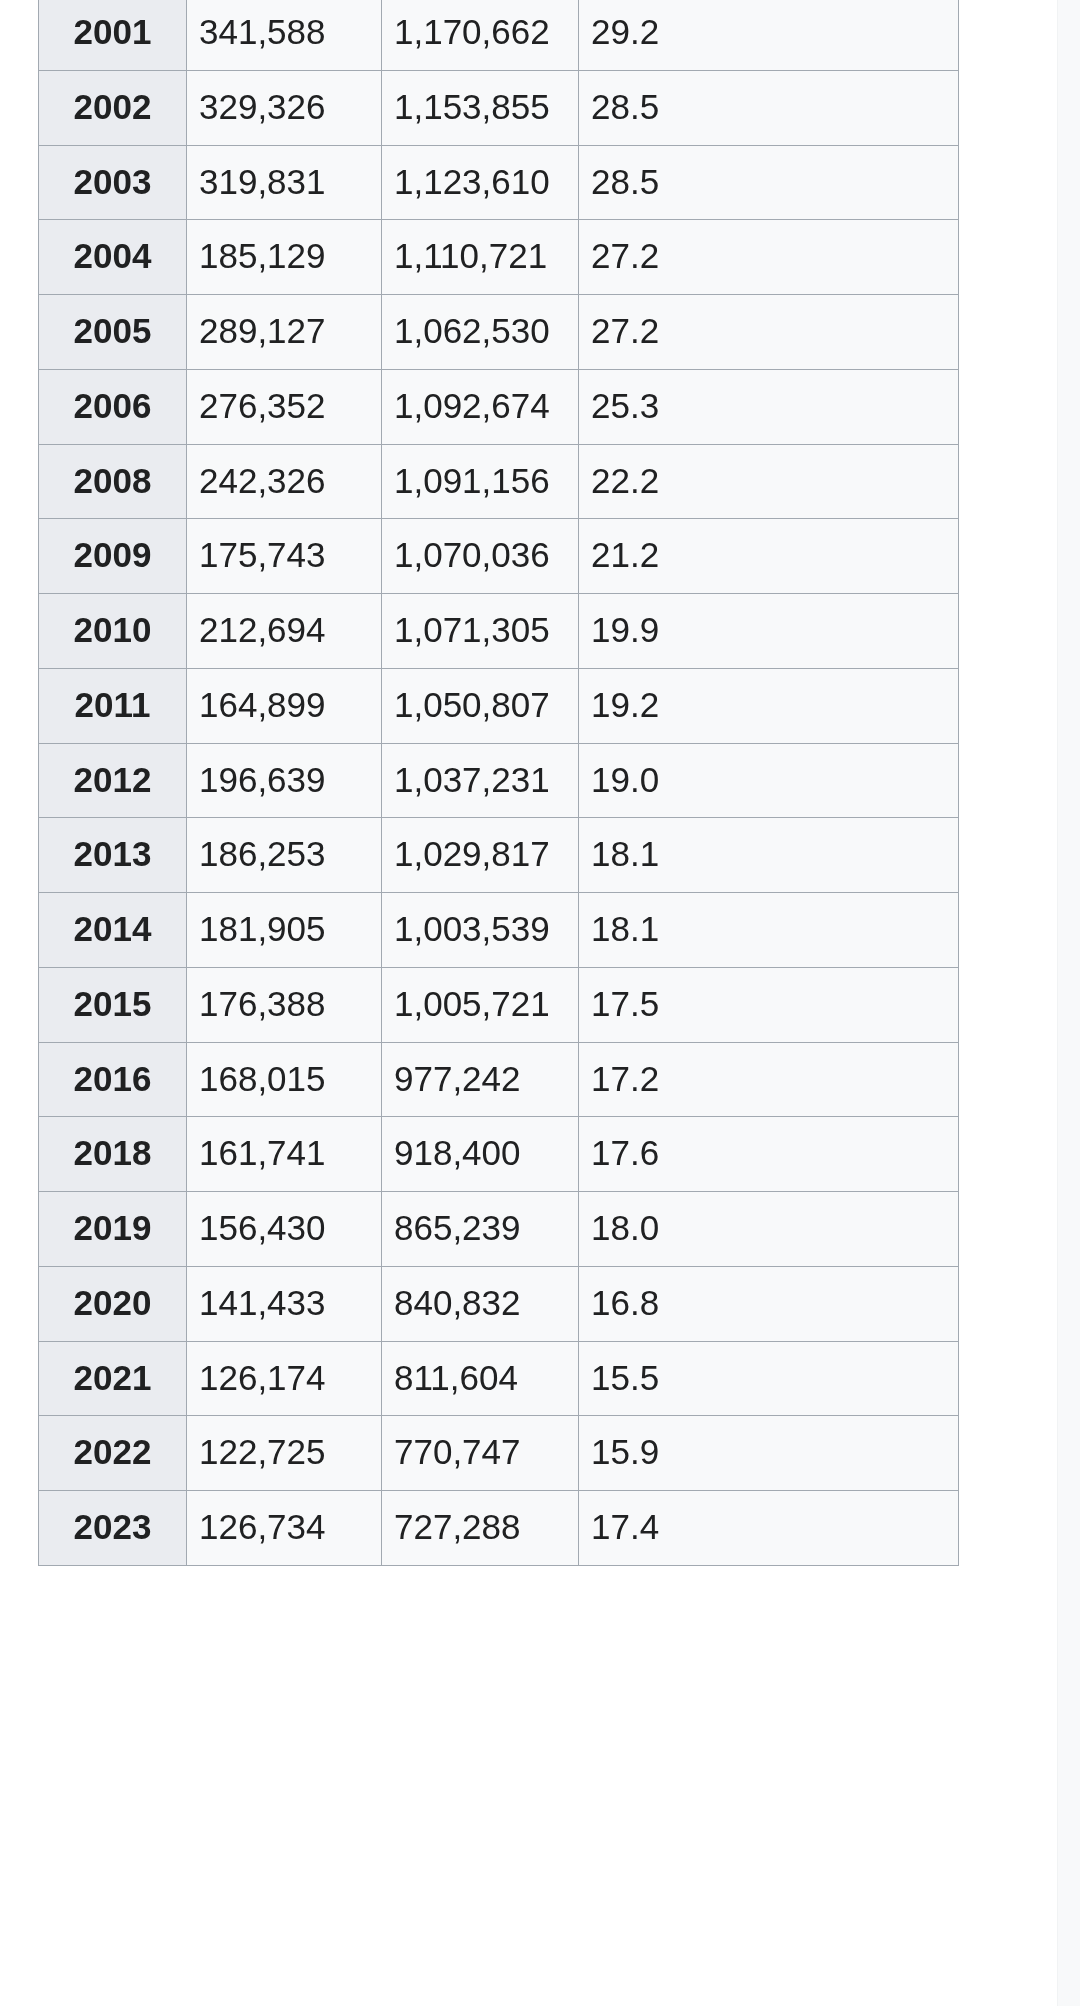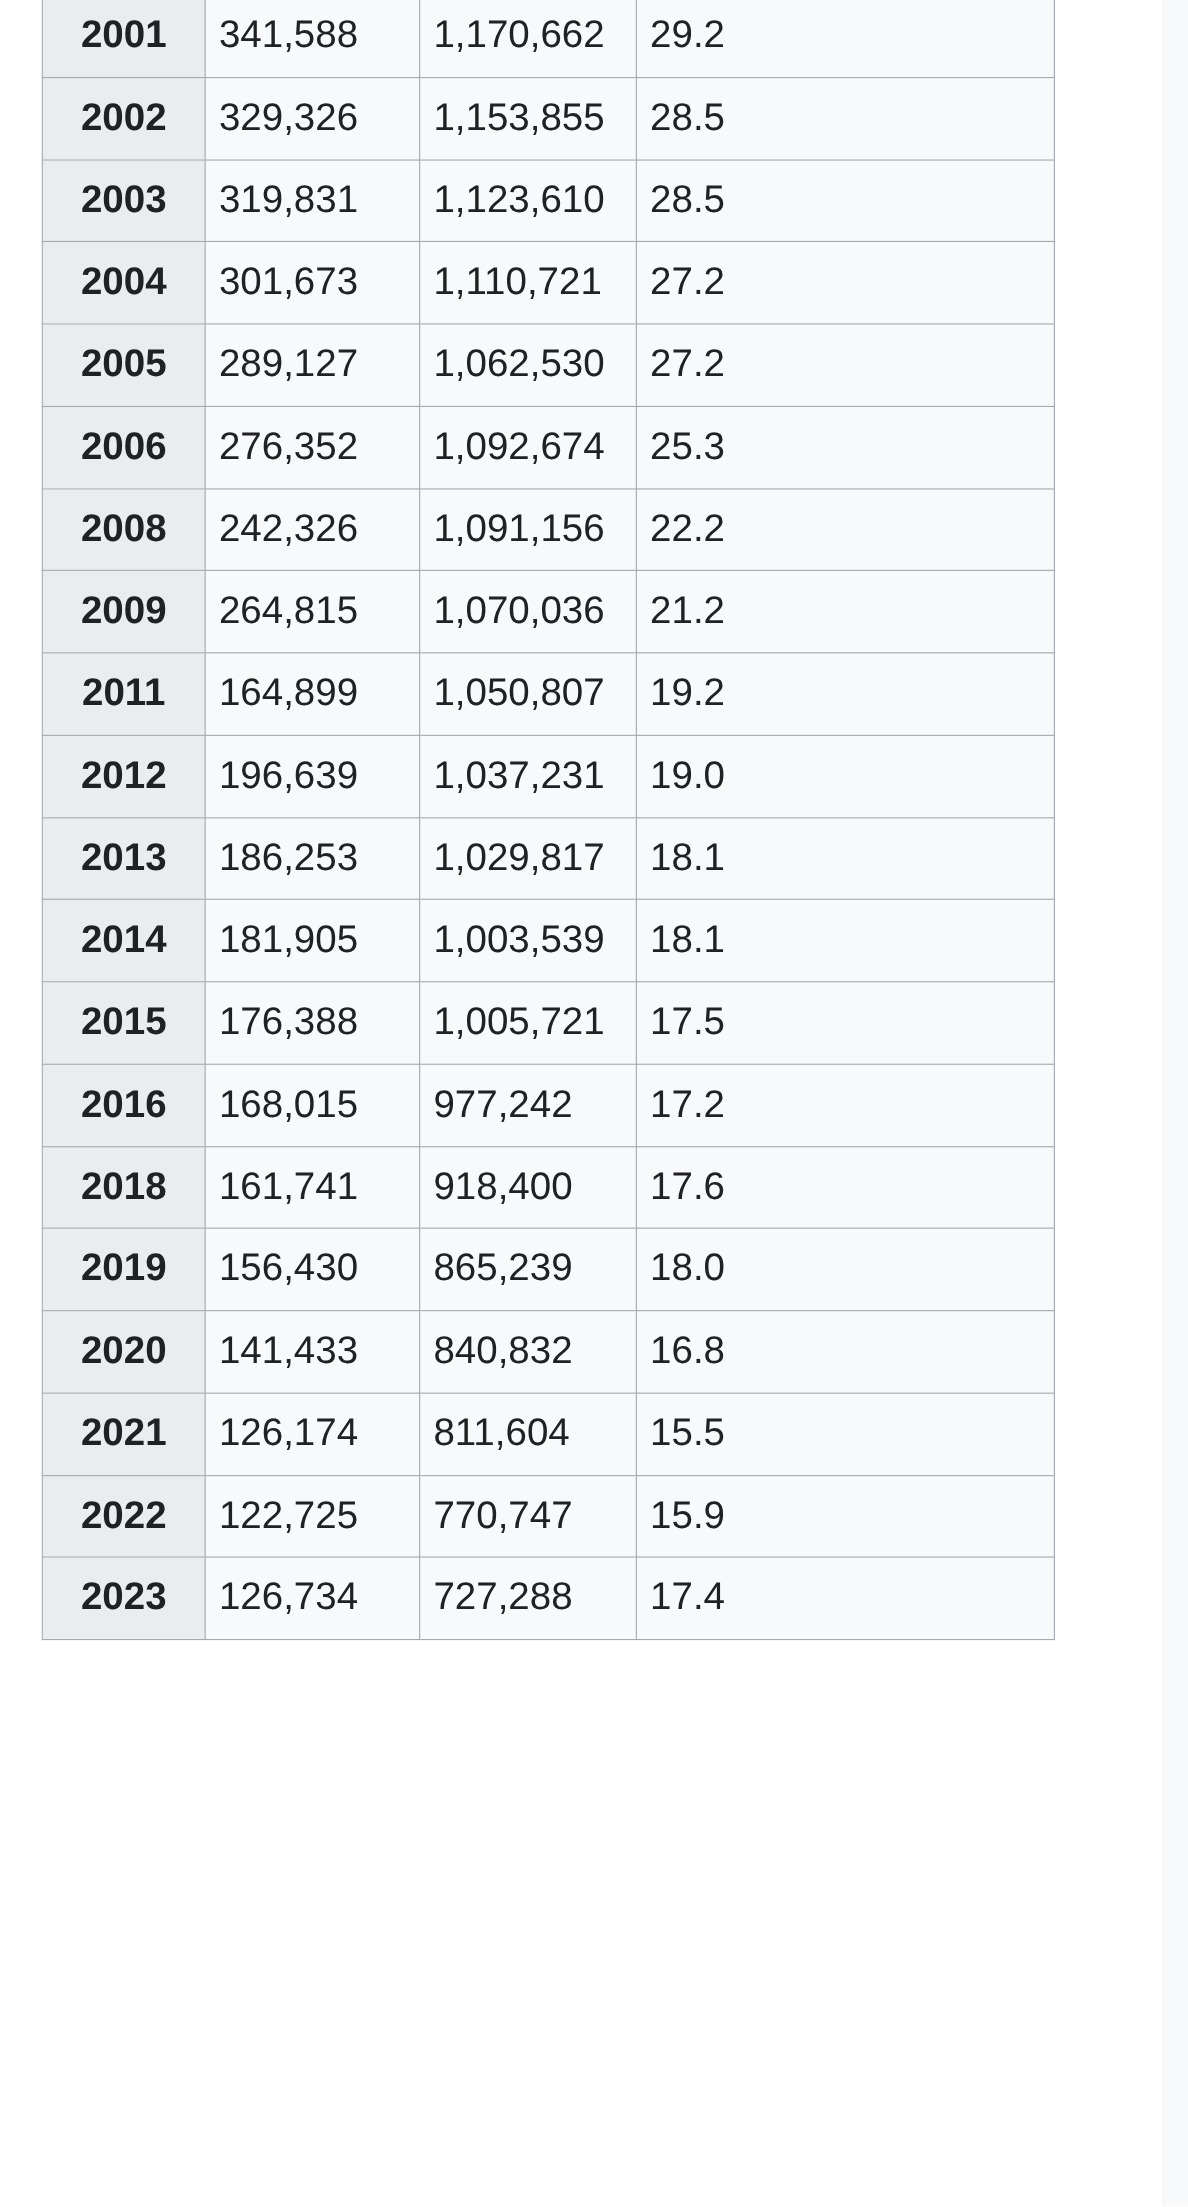--- a/index.html
+++ b/index.html
@@ -100,21 +100,21 @@
             <td class="rate">28.5</td>
           </tr>
           <tr>
             <td class="year">2003</td>
             <td class="num-a">319,831</td>
             <td class="num-b">1,123,610</td>
             <td class="rate">28.5</td>
           </tr>
           <tr>
             <td class="year">2004</td>
-            <td class="num-a">301,673</td>
+            <td class="num-a">185,129</td>
             <td class="num-b">1,110,721</td>
             <td class="rate">27.2</td>
           </tr>
           <tr>
             <td class="year">2005</td>
             <td class="num-a">289,127</td>
             <td class="num-b">1,062,530</td>
             <td class="rate">27.2</td>
           </tr>
           <tr>
@@ -124,23 +124,29 @@
             <td class="rate">25.3</td>
           </tr>
           <tr>
             <td class="year">2008</td>
             <td class="num-a">242,326</td>
             <td class="num-b">1,091,156</td>
             <td class="rate">22.2</td>
           </tr>
           <tr>
             <td class="year">2009</td>
-            <td class="num-a">264,815</td>
+            <td class="num-a">175,743</td>
             <td class="num-b">1,070,036</td>
             <td class="rate">21.2</td>
+          </tr>
+          <tr>
+            <td class="year">2010</td>
+            <td class="num-a">212,694</td>
+            <td class="num-b">1,071,305</td>
+            <td class="rate">19.9</td>
           </tr>
           <tr>
             <td class="year">2011</td>
             <td class="num-a">164,899</td>
             <td class="num-b">1,050,807</td>
             <td class="rate">19.2</td>
           </tr>
           <tr>
             <td class="year">2012</td>
             <td class="num-a">196,639</td>

